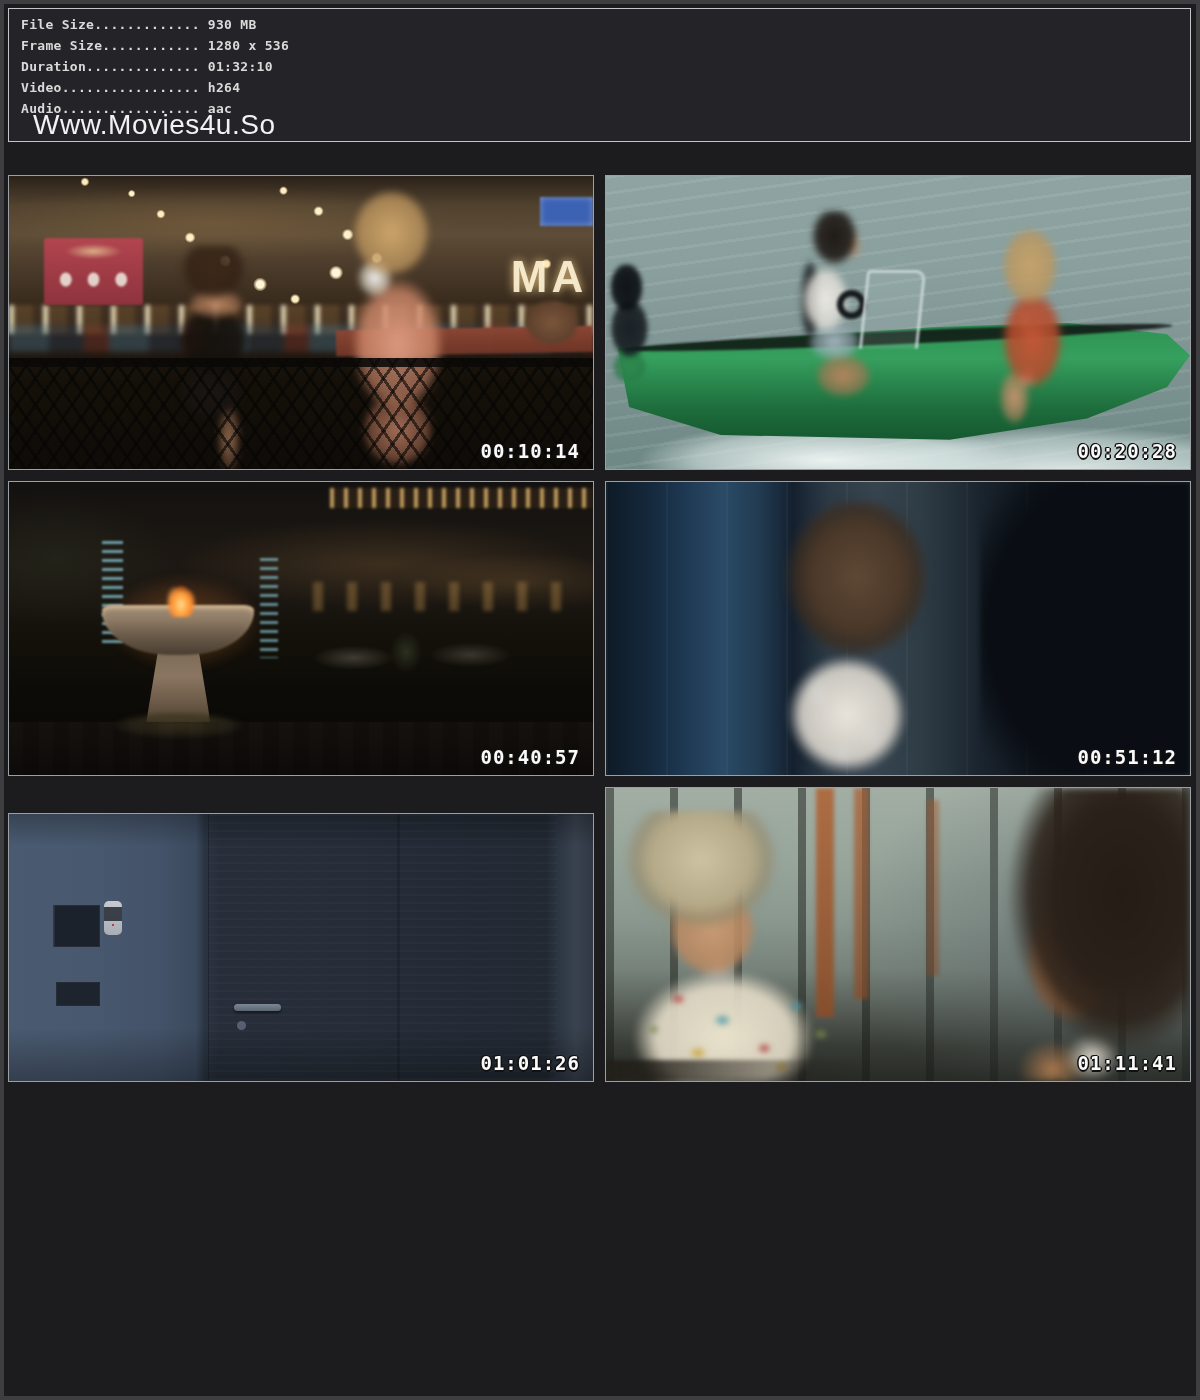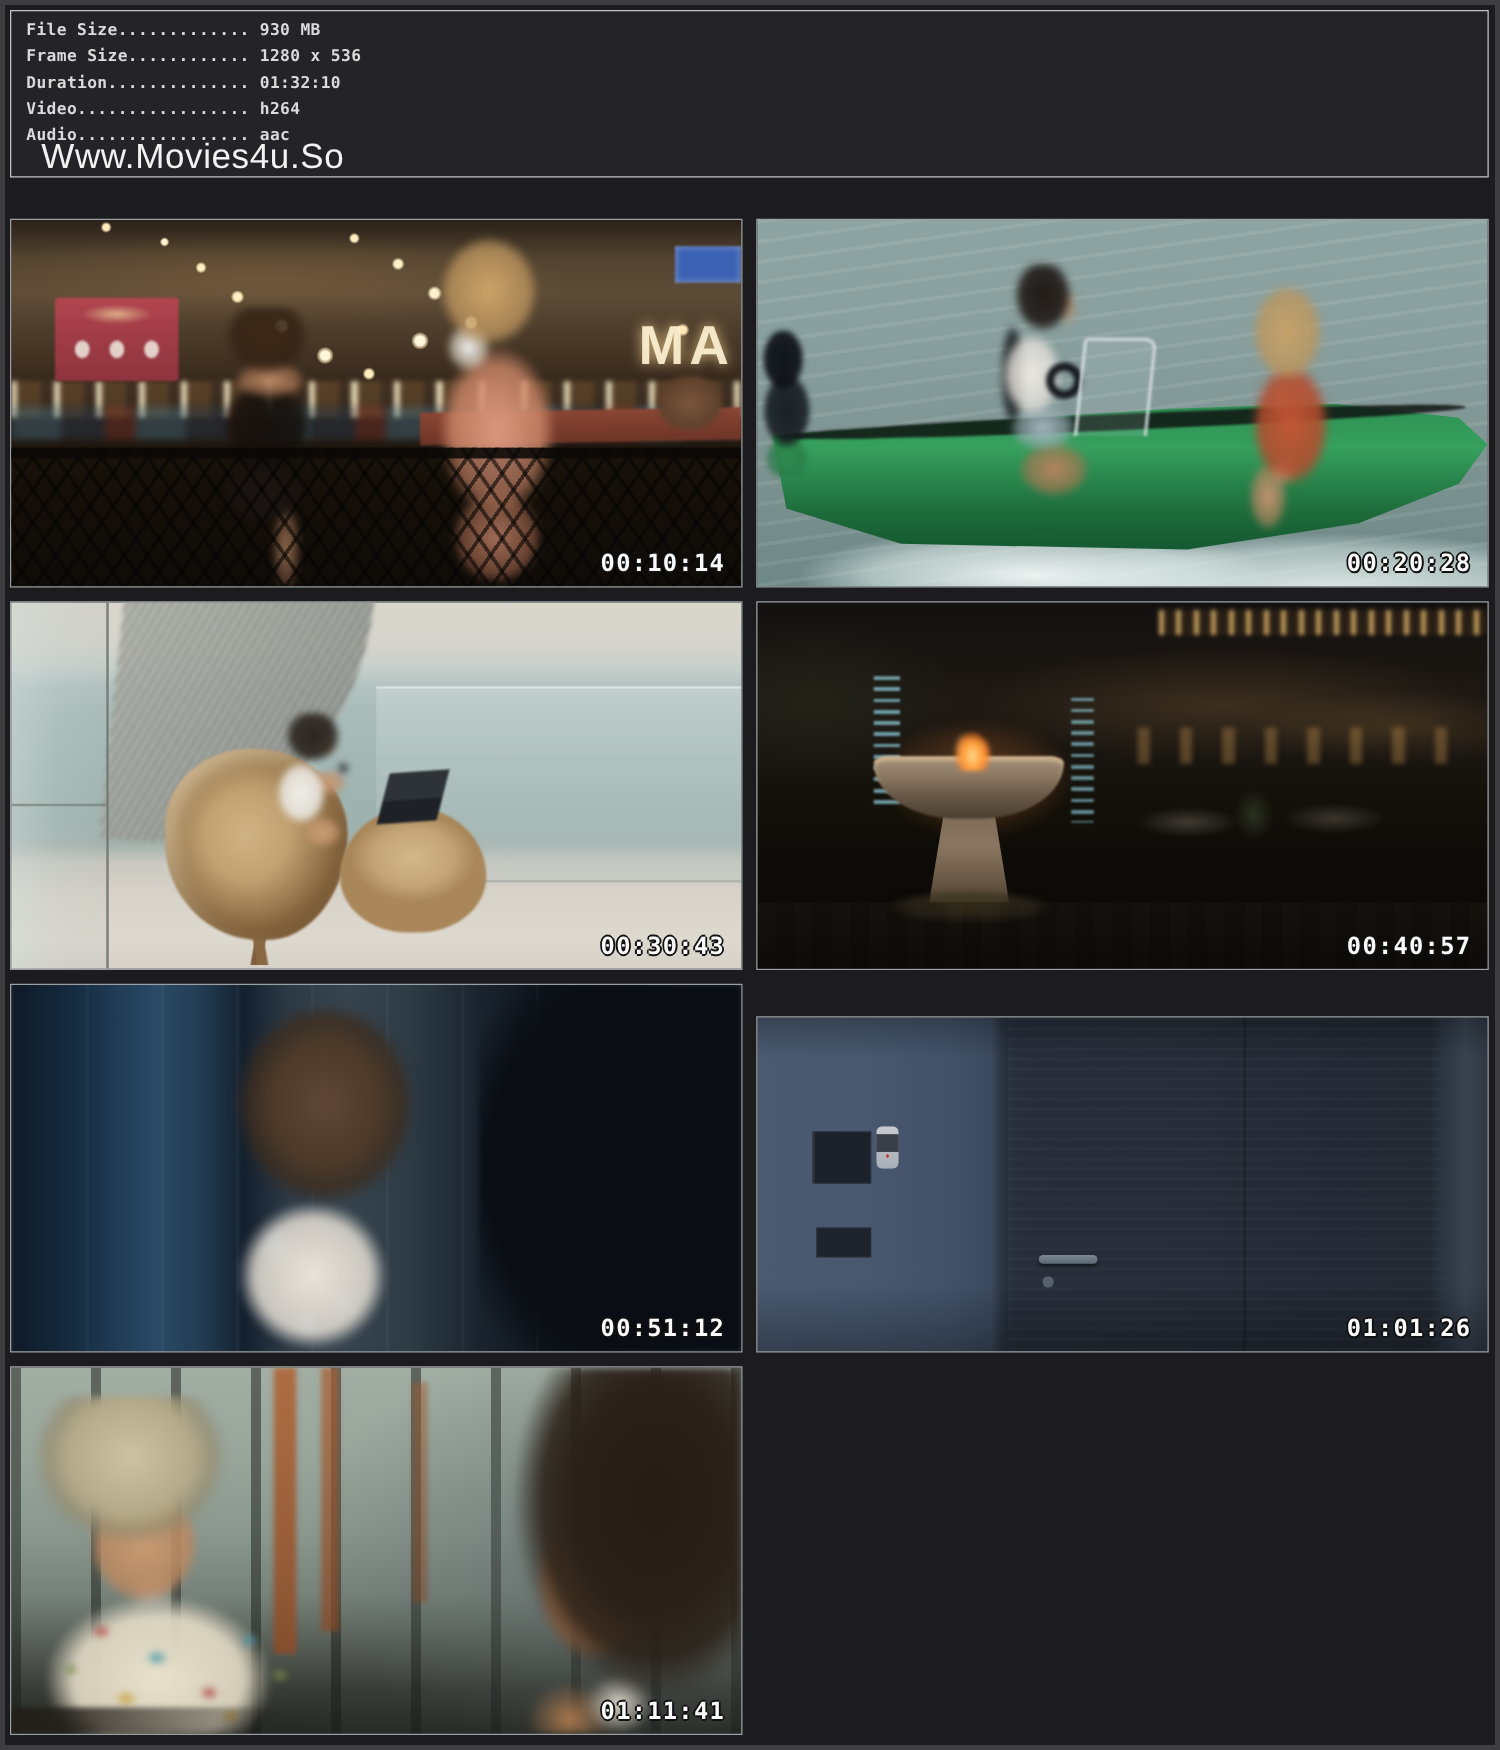--- a/index.html
+++ b/index.html
@@ -320,32 +320,20 @@
         <div class="l s2-boat"></div>
         <div class="l s2-rail"></div>
         <div class="l s2-motor"></div>
         <div class="l s2-driver"></div>
         <div class="l s2-wheel"></div>
         <div class="l s2-windshield"></div>
         <div class="l s2-passenger"></div>
         <span class="ts">00:20:28</span>
       </figure>
 
-      <figure class="thumb s3">
-        <div class="l s3-facade"></div>
-        <div class="l s3-glasswall"></div>
-        <div class="l s3-glassframe"></div>
-        <div class="l s3-balustrade"></div>
-        <div class="l s3-chairlegs"></div>
-        <div class="l s3-chair"></div>
-        <div class="l s3-table"></div>
-        <div class="l s3-laptop"></div>
-        <div class="l s3-woman"></div>
-        <span class="ts">00:30:43</span>
-      </figure>
 
       <figure class="thumb s4">
         <div class="l s4-sparkle1"></div>
         <div class="l s4-sparkle2"></div>
         <div class="l s4-goldlights"></div>
         <div class="l s4-windows"></div>
         <div class="l s4-glow"></div>
         <div class="l s4-pedestal"></div>
         <div class="l s4-bowl"></div>
         <div class="l s4-flames"></div>

